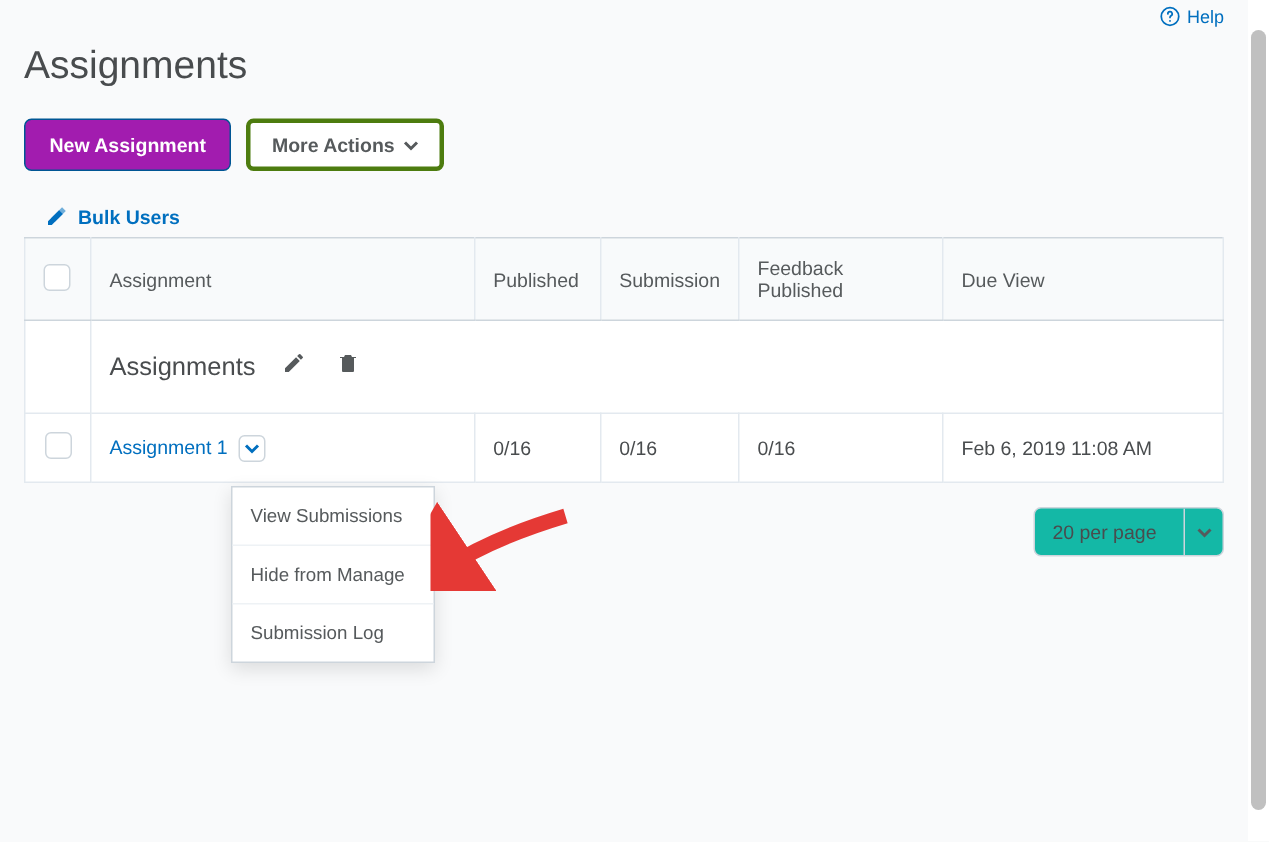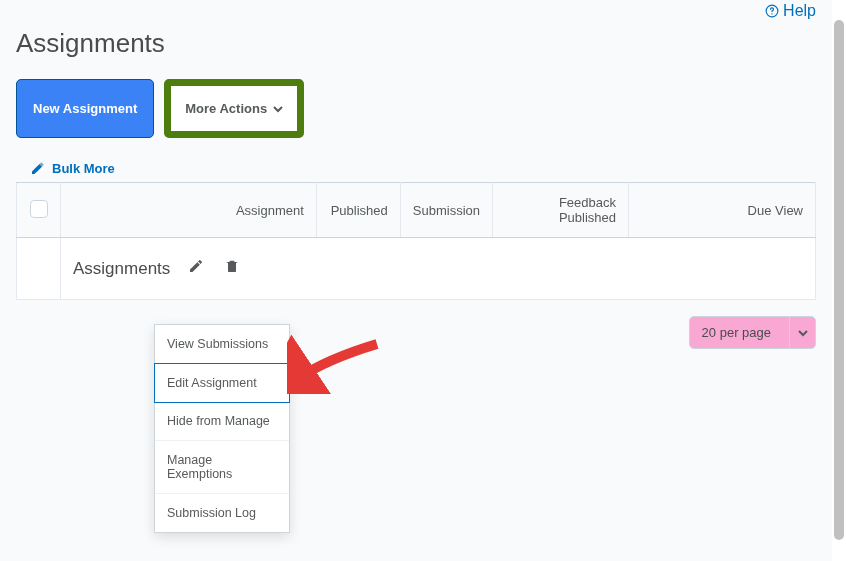--- a/index.html
+++ b/index.html
@@ -26,51 +26,51 @@
   }
   .page {
     padding: 0 16px;
     width: 832px;
   }
   .topbar {
     display: flex; justify-content: flex-end; align-items: center;
     height: 22px;
   }
   .topbar-group { display: flex; align-items: center; gap: 4px; }
-  .help-link { color: #006fbf; font-size: 16px; display: flex; align-items: center; gap: 4px; cursor: pointer; justify-content: center;}
+  .help-link { color: #006fbf; font-size: 12px; display: flex; align-items: center; gap: 4px; cursor: pointer; justify-content: center;}
   .page-title {
     font-size: 26px; font-weight: 400; color: #494c4e; margin: 6px 0 20px 0;
   }
   .action-row { display: flex; gap: 10px; margin-bottom: 22px; }
   .btn-primary {
-    background: #3b82f6; color: #fff; border: 1px solid #005694;
+    background: #a21caf; color: #fff; border: 1px solid #005694;
     font-weight: 700; font-size: 13px;
     padding: 9px 16px; border-radius: 5px; cursor: pointer;
   }
   .btn-subtle {
-    background: #fff; color: #565a5c; border: 7px solid #4d7c0f;
+    background: #fff; color: #565a5c; border: 3px solid #4d7c0f;
     font-weight: 700; font-size: 13px;
-    padding: 15px 14px; border-radius: 5px; cursor: pointer;
+    padding: 5px 14px; border-radius: 5px; cursor: pointer;
     display: inline-flex; align-items: center; gap: 6px;
   }
   .bulk-edit {
     color: #006fbf; font-weight: 700; font-size: 13px; cursor: pointer;
     display: inline-flex; align-items: center; gap: 6px; margin-bottom: 6px;
     margin-left: 14px;
   }
   table.grid {
     width: 100%; border-collapse: collapse; background: #fff;
     border: 1px solid #cdd5dc;
   }
   table.grid th, table.grid td {
     border: 1px solid #e3e9ef; padding: 12px 12px; vertical-align: middle;
     font-size: 13px;
   }
   table.grid thead th {
-    background: #f8fafb; font-weight: 400; color: #565a5c; text-align: right;
+    background: #f8fafb; font-weight: 400; color: #565a5c; text-align: left;
     border-bottom: 1px solid #cdd5dc;
     border-top: 1px solid #cdd5dc;
   }
   .col-check { width: 44px; text-align: center; }
   .col-completed { width: 84px; }
   .col-evaluated { width: 84px; }
   .col-feedback { width: 136px; }
   .col-due { width: 187px; }
   .checkbox {
     width: 18px; height: 18px; border: 1px solid #cdd5dc; border-radius: 4px;
@@ -82,21 +82,21 @@
   .assignment-link { color: #006fbf; cursor: pointer; }
   .dd-btn {
     width: 18px; height: 18px; border: 1px solid #cdd5dc; border-radius: 4px;
     background: #fff; display: inline-flex; align-items: center; justify-content: center;
     color: #006fbf; cursor: pointer; margin-left: 4px; vertical-align: middle;
   }
   .pager-row {
     display: flex; justify-content: flex-end; margin-top: 16px;
   }
   .pager-select {
-    display: flex; border: 1px solid #cdd5dc; border-radius: 5px; overflow: hidden; background: #f9a8d4;
+    display: flex; border: 1px solid #cdd5dc; border-radius: 5px; overflow: hidden; background: #14b8a6;
   }
   .pager-select .val { padding: 8px 18px 8px 12px; font-size: 13px; }
   .pager-select .caret { border-left: 1px solid #cdd5dc; width: 26px; display:flex; align-items:center; justify-content:center; color:#565a5c;}
   
   .dropdown {
     position: absolute;
     left: 154px; top: 324px;
     width: 136px;
     background: #fff;
     border: 1px solid #cdd5dc;
@@ -150,21 +150,21 @@
             <path d="M1 3l4 4 4-4" fill="none" stroke="#565a5c" stroke-width="2"></path>
           </svg>
       </button>
     </div>
 
     <div class="bulk-edit">
       <svg width="16" height="16" viewBox="0 0 24 24">
         <path d="M3 17.25V21h3.75L17.81 9.94l-3.75-3.75L3 17.25z" fill="#006fbf"></path>
         <path d="M6 14.25V18h3.75L20.81 6.94l-3.75-3.75L6 14.25z" fill="#006fbf" opacity="0.55"></path>
       </svg>
-      <span>Bulk More</span>
+      <span>Bulk Users</span>
     </div>
 
     <table class="grid">
       <colgroup>
         <col class="col-check">
           <col>
           <col class="col-completed">
           <col class="col-evaluated">
           <col class="col-feedback">
           <col class="col-due">
@@ -189,40 +189,53 @@
                   <path d="M3 17.25V21h3.75L17.81 9.94l-3.75-3.75L3 17.25zM20.71 7.04a1 1 0 0 0 0-1.41l-2.34-2.34a1 1 0 0 0-1.41 0l-1.83 1.83 3.75 3.75 1.83-1.83z" fill="#565a5c"></path>
                 </svg>
             </span>
             <span class="icon-btn">
               <svg width="16" height="16" viewBox="0 0 24 24">
                   <path d="M6 7h12v13a1 1 0 0 1-1 1H7a1 1 0 0 1-1-1V7zm3-3h6l1 2H8l1-2zM4 6h16v1H4z" fill="#565a5c"></path>
                 </svg>
             </span>
           </td>
         </tr>
+        <tr>
+          <td style="text-align:center;"><span class="checkbox"></span></td>
+          <td>
+            <span class="assignment-link">Assignment 1</span>
+            <span class="dd-btn">
+              <svg width="10" height="10" viewBox="0 0 10 10">
+                  <path d="M1 3l4 4 4-4" fill="none" stroke="#006fbf" stroke-width="2"></path>
+                </svg>
+            </span>
+          </td>
+          <td>0/16</td>
+          <td>0/16</td>
+          <td>0/16</td>
+          <td>Feb 6, 2019 11:08 AM</td>
+        </tr>
       </tbody>
     </table>
 
     <div class="pager-row">
       <div class="pager-select">
         <div class="val">20 per page</div>
         <div class="caret">
           <svg width="10" height="10" viewBox="0 0 10 10">
               <path d="M1 3l4 4 4-4" fill="none" stroke="#565a5c" stroke-width="2"></path>
             </svg>
         </div>
       </div>
     </div>
   </div>
 
   <div class="dropdown">
     <div class="item">View Submissions</div>
-    <div class="item selected">Edit Assignment</div>
     <div class="item">Hide from Manage</div>
-    <div class="item">Manage Exemptions</div>
     <div class="item">Submission Log</div>
   </div>
 
   <svg class="arrow" width="100" height="60" viewBox="0 0 100 60">
     <defs>
       <marker id="ah" markerWidth="8" markerHeight="8" refX="2" refY="4" orient="auto">
         <path d="M0 0 L8 4 L0 8 Z" fill="#e53935"></path>
       </marker>
     </defs>
     <path d="M90 10 Q40 25 10 45" stroke="#e53935" stroke-width="10" fill="none" marker-end="url(#ah)"></path>

